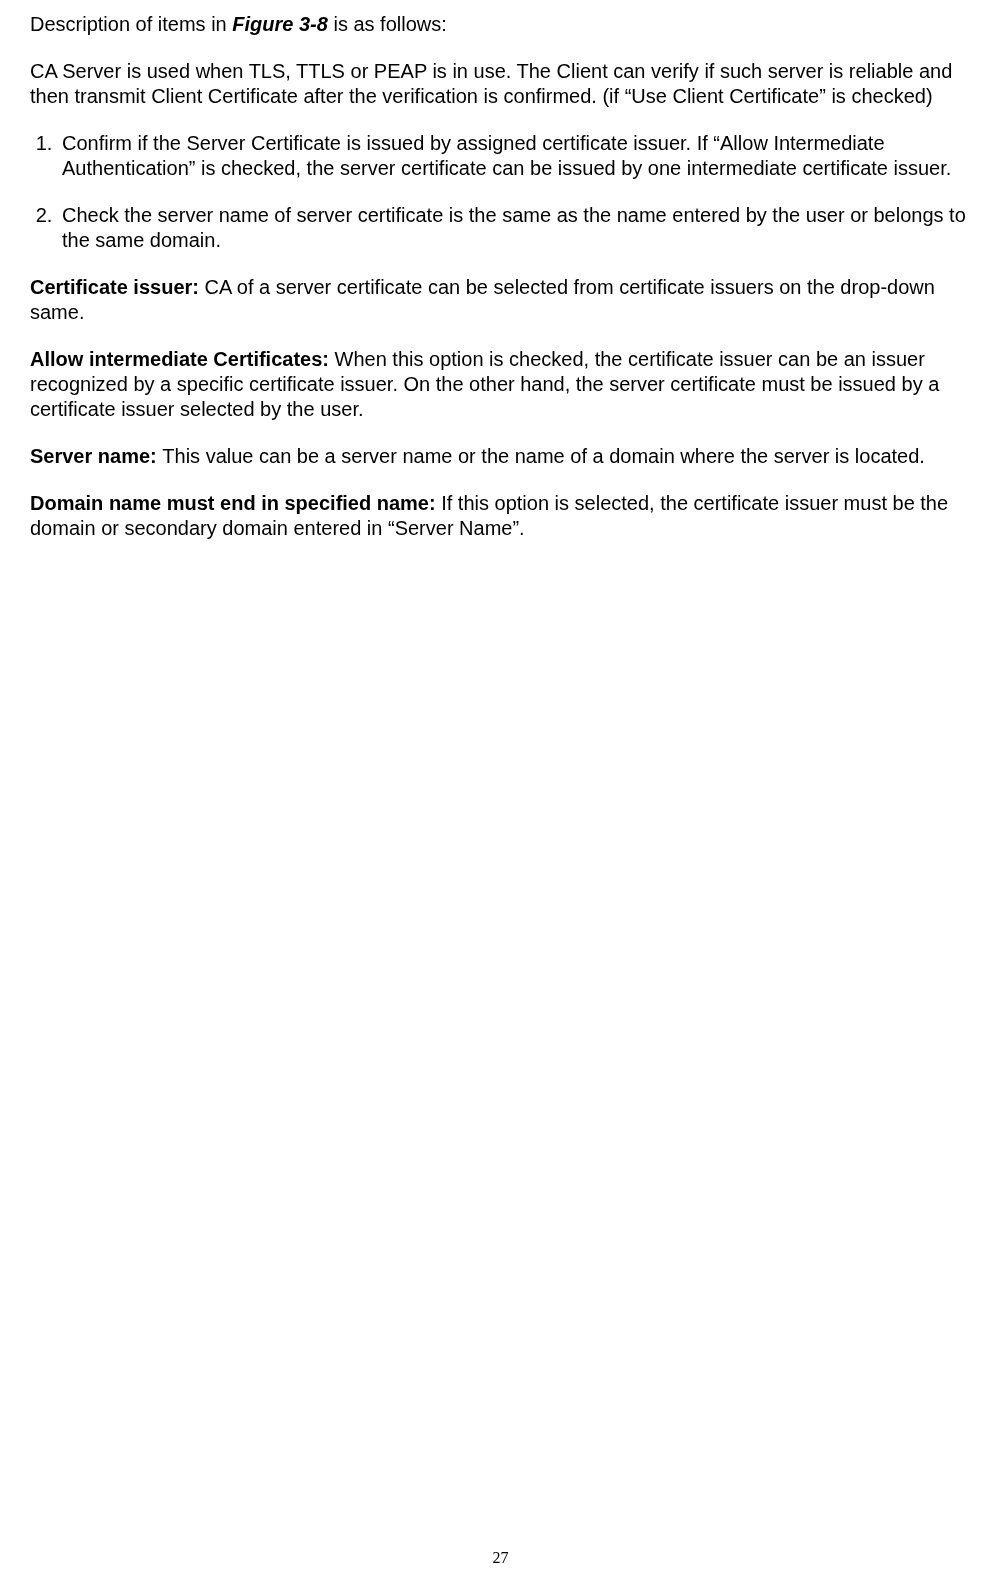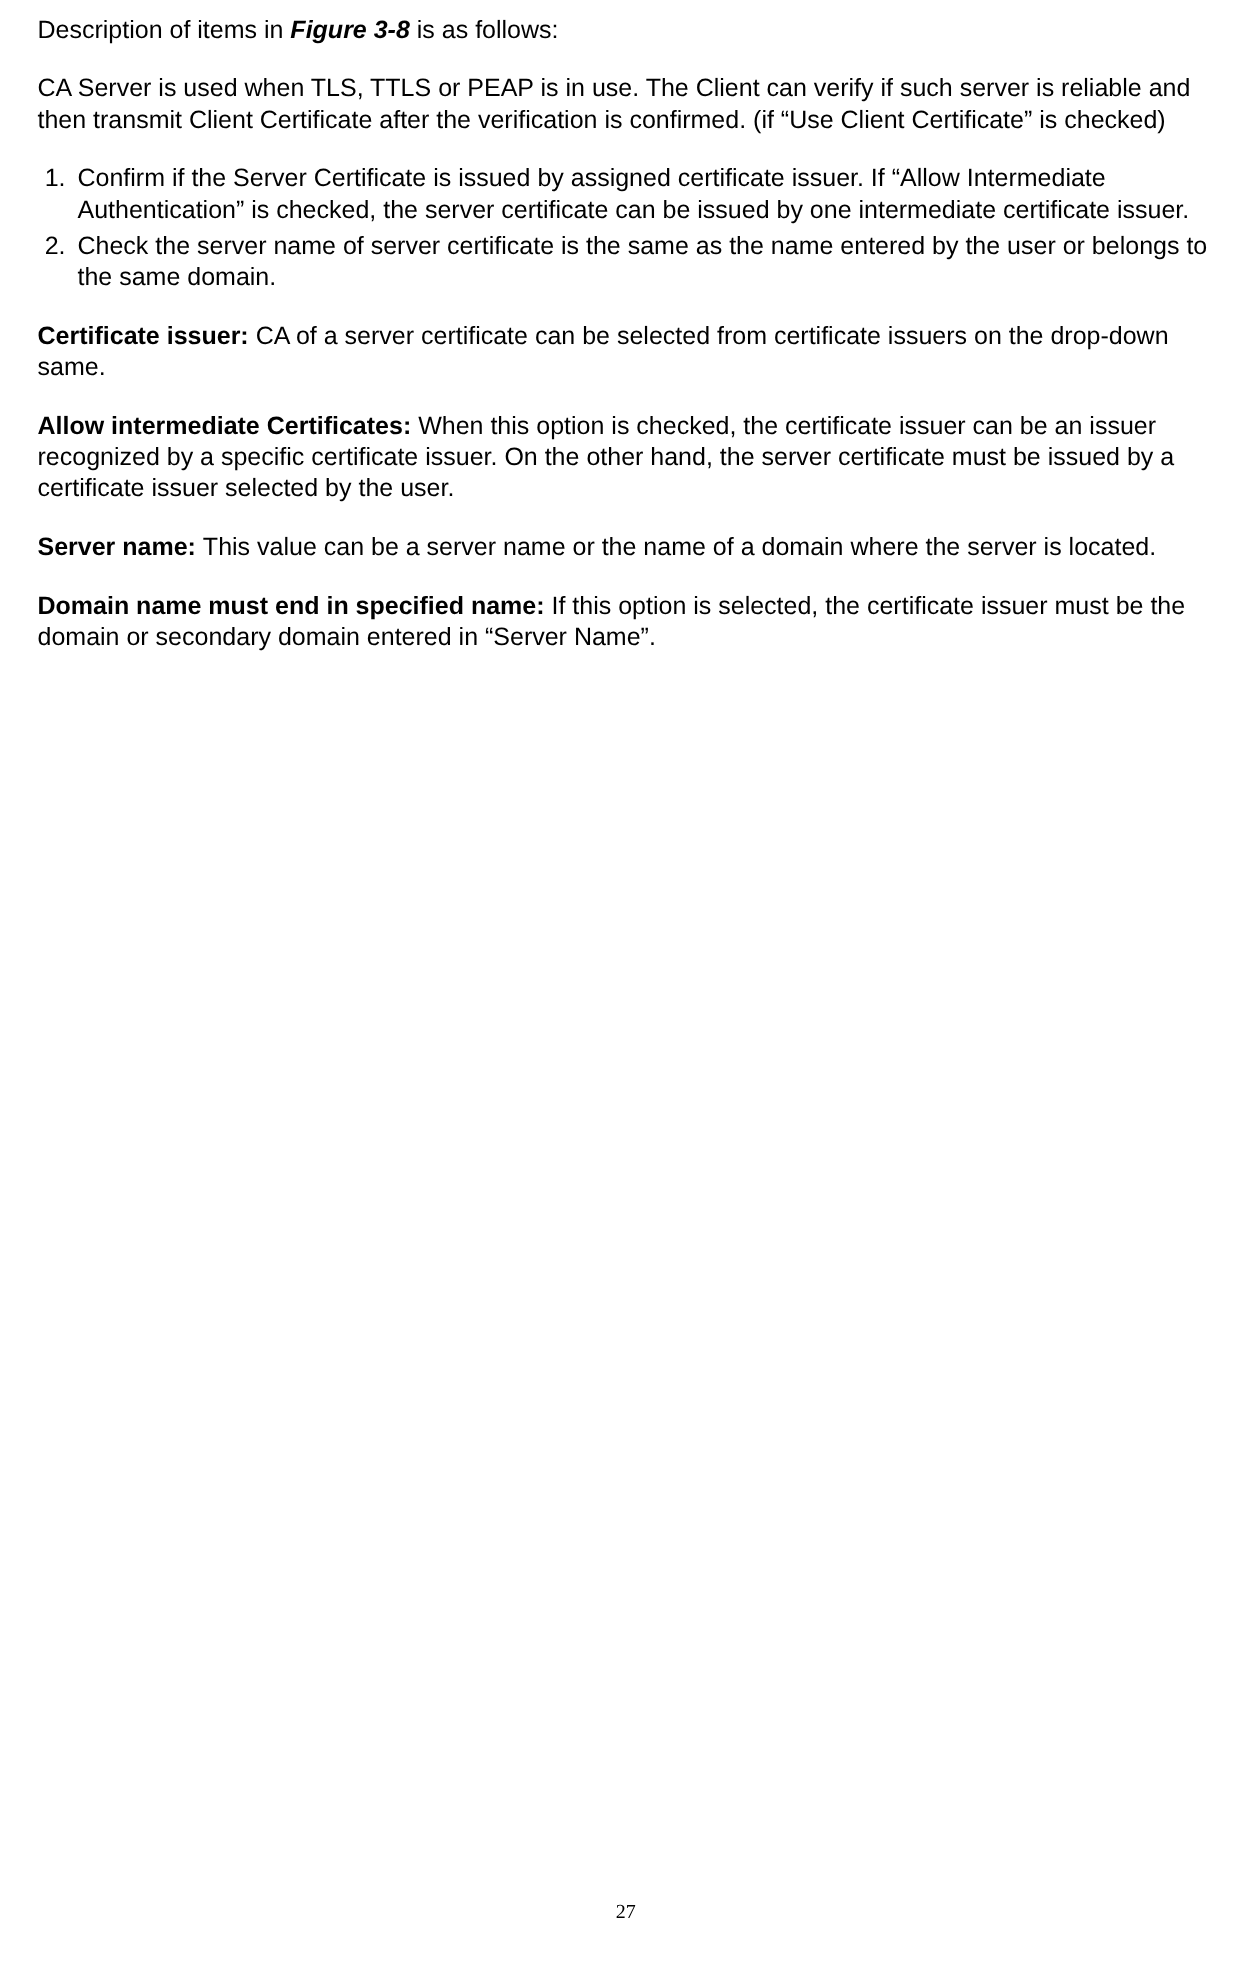--- a/index.html
+++ b/index.html
@@ -26,32 +26,32 @@
     }
     .fig-ref {
       font-weight: bold;
       font-style: italic;
     }
     ol {
       margin: 0 0 22px 0;
       padding-left: 28px;
     }
     ol li {
-      margin-bottom: 4px;
+      margin-bottom: 22px;
       padding-left: 4px;
     }
     ol li:last-child {
       margin-bottom: 0;
     }
     .term {
       font-weight: bold;
     }
     .page-number {
       position: absolute;
-      bottom: 36px;
+      bottom: 8px;
       left: 0;
       right: 0;
       text-align: center;
       font-size: 16px;
       font-family: "Times New Roman", serif;
     }
   </style>
 </head>
 <body>
 

